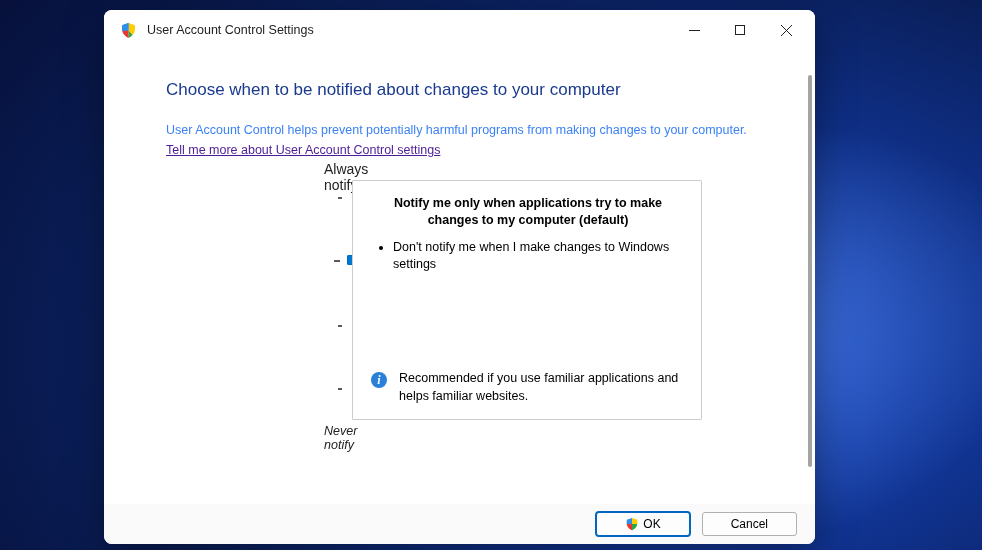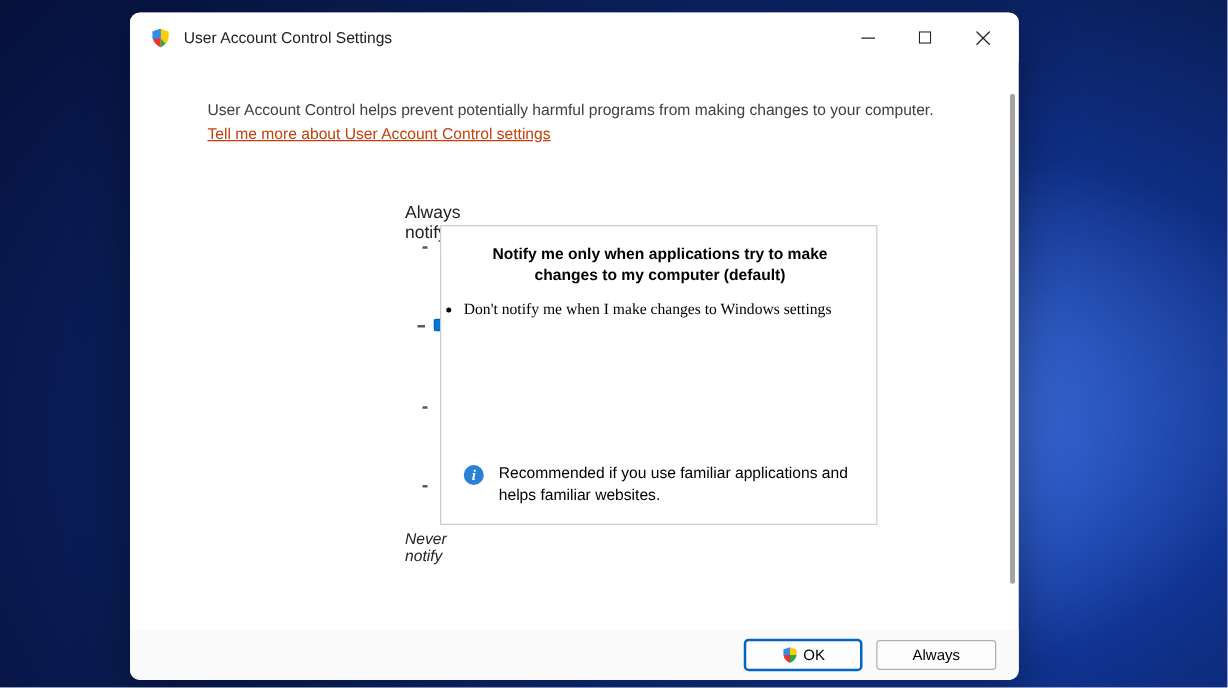--- a/index.html
+++ b/index.html
@@ -31,22 +31,22 @@
     .titlebar .icon-shield { width: 17px; height: 17px; position: relative; }
     .icon-shield svg { display:block; }
     .winbtns { margin-left: auto; display: flex; }
     .winbtn { width: 46px; height: 40px; display:flex; align-items:center; justify-content:center; cursor:pointer; }
     .winbtn svg { stroke: #222; }
 
     .body { position:absolute; top:40px; left:0; right:0; bottom:40px; padding: 30px 40px 0 62px; overflow:hidden; }
     .scroll-thumb { position:absolute; right:3px; top:65px; width:4px; height:392px; background:#a4a4a4; border-radius:2px;}
 
     .heading { color:#1a3a90; font-size:17px; font-weight:400; margin-bottom:22px; }
-    .intro { font-size:12.5px; color:#404040; line-height:1.4; }
-    .link { color:#c2410c; cursor:pointer; font-size:12.5px; }
+    .intro { font-size:12.5px; color:#3b82f6; line-height:1.4; }
+    .link { color:#4c1d95; cursor:pointer; font-size:12.5px; }
 
     .slider-area { position:absolute; left:82px; top:151px; }
     .always-label { position:absolute; left:138px; top:0px; font-size:14px; color:#222; }
     .never-label { position:absolute; left:138px; top:263px; font-size:12.5px; color:#222;font-style:italic; }
     .rail {
       position: absolute; left: 168px; top: 32px; width: 2px; height: 225px;
       background: linear-gradient(to right, #c7c7c7 0%, #e8e8e8 50%, #c7c7c7 100%);
       border: 1px solid #cccccc; border-radius:1px;
     }
     .tick { position: absolute; width: 4px; height: 2px; background: #5a5a5a; }
@@ -54,21 +54,21 @@
       position: absolute; left: 161px; width: 18px; height: 10px; background:#0078d4;
       border-radius:2px; box-shadow: inset 0 0 0 1px #0067b8; cursor: pointer;
     }
 
     .infobox {
       position:absolute; left:248px; top:170px; width:350px; height:240px;
       border:1px solid #cccccc; border-radius:1px; background:#fff;
       padding: 14px 16px 10px 18px; font-size:12.5px;
     }
     .infobox .lvl-title { font-weight:700; color:#000; line-height:1.35; margin-bottom:10px;text-align:center;}
-    .infobox ul { list-style: disc;  font-family: Liberation Serif, serif;}
+    .infobox ul { list-style: disc; margin-left: 22px;}
     .infobox li { color:#000; line-height:1.38; }
     .infobox .rec-row { position:absolute; bottom:14px; left:18px; right:16px; display:flex; gap:12px; align-items: flex-start;}
     .info-icon { width:16px; height:16px; border-radius:50%; background:#2980d8; display:flex; align-items:center; justify-content:center; flex-shrink:0; margin-top:2px; }
     .info-icon span { color:#fff; font-weight:bold; font-family:"Georgia","Times New Roman",serif; font-size:12px; line-height:1; font-style:italic;}
 
     .footer { position:absolute; bottom:0; left:0; right:0; height:40px; background:#fafafa; border-top:0px solid #e0e0e0;
               display:flex; justify-content:flex-end; align-items:center; gap:12px; padding-right:18px;}
     .btn {
       min-width:72px; height:24px; padding: 0 28px; font-size:12px; border:1px solid #b0b0b0; background:#fdfdfd;
       border-radius:3px; cursor:pointer; display:inline-flex; align-items:center; justify-content:center; gap:4px;
@@ -110,20 +110,21 @@
         <div class="winbtn close">
           <svg width="11" height="11" viewBox="0 0 11 11">
               <line x1="0" y1="0" x2="11" y2="11" stroke-width="1"></line>
               <line x1="11" y1="0" x2="0" y2="11" stroke-width="1"></line>
             </svg>
         </div>
       </div>
     </div>
 
     <div class="body">
+      <div class="heading">Choose when to be notified about changes to your computer</div>
       <div class="intro">User Account Control helps prevent potentially harmful programs from making changes to your computer.</div>
       <a class="link" href="#">Tell me more about User Account Control settings</a>
     </div>
 
     <div class="slider-area">
       <div class="always-label">Always notify</div>
       <div class="never-label">Never notify</div>
       <div class="rail"></div>
 
       <div class="tick" style="left:152px; top:36px;"></div>
@@ -159,18 +160,18 @@
             <path d="M16 2 L28 6 V14 C28 22 22 28 16 30 C10 28 4 22 4 14 V6 Z" fill="#eee"></path>
             <path d="M16 2 L28 6 V16 H16 Z" fill="#ffcc00"></path>
             <path d="M16 2 L4 6 V16 H16 Z" fill="#2f8ee5"></path>
             <path d="M16 16 H28 V14 C28 22 22 28 16 30 Z" fill="#28a745"></path>
             <path d="M16 16 V30 C10 28 4 22 4 14 V16 Z" fill="#e33"></path>
           </svg>
         </span>
         <span>OK</span>
       </button>
       <button class="btn">
-        <span>Always</span>
+        <span>Cancel</span>
       </button>
     </div>
 
   </div>
 </div>
 
 </body></html>

